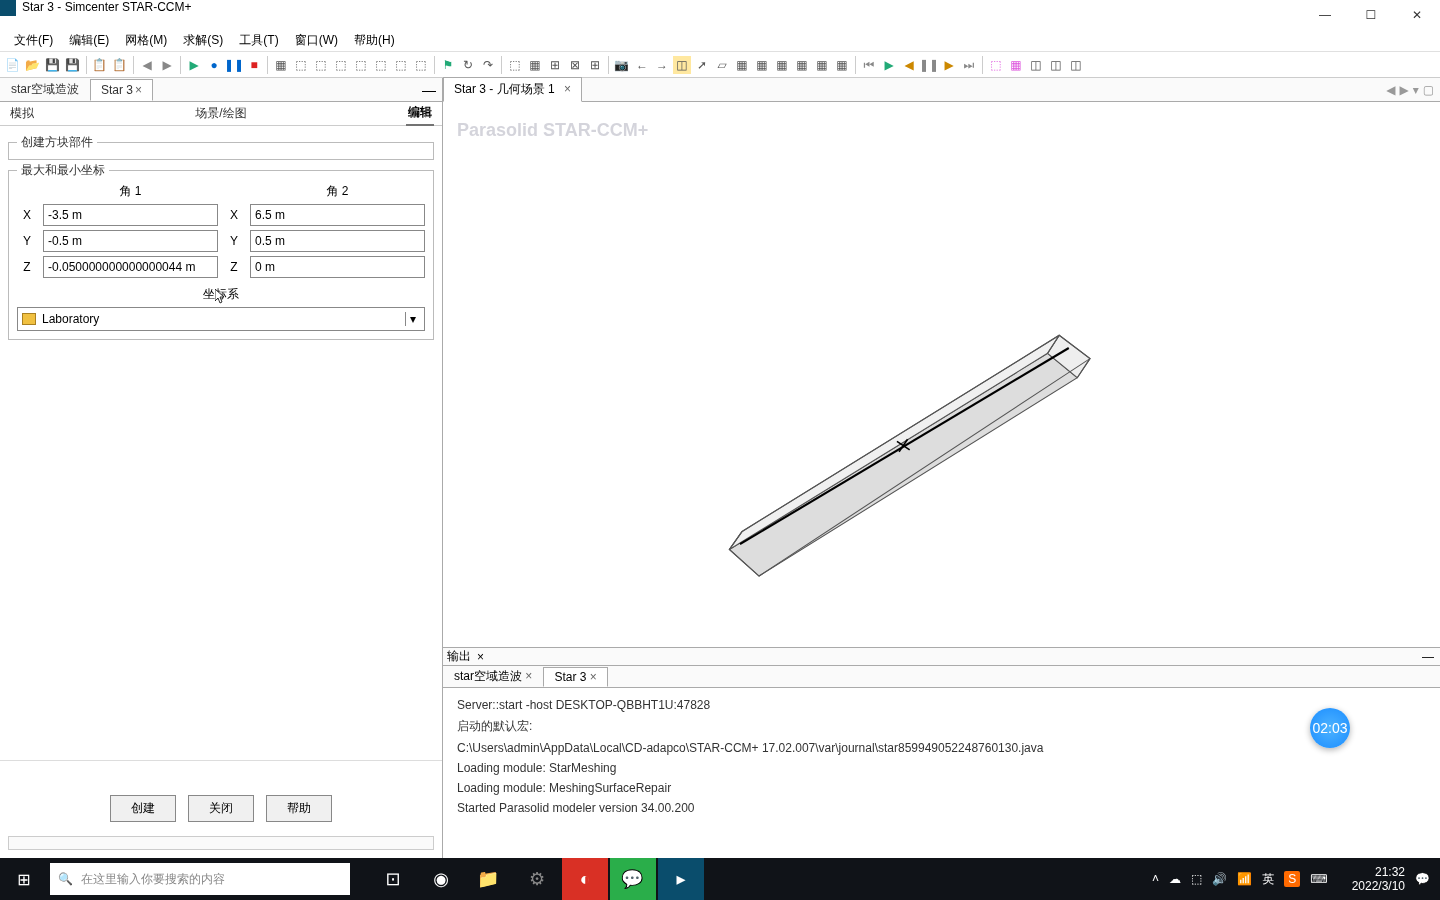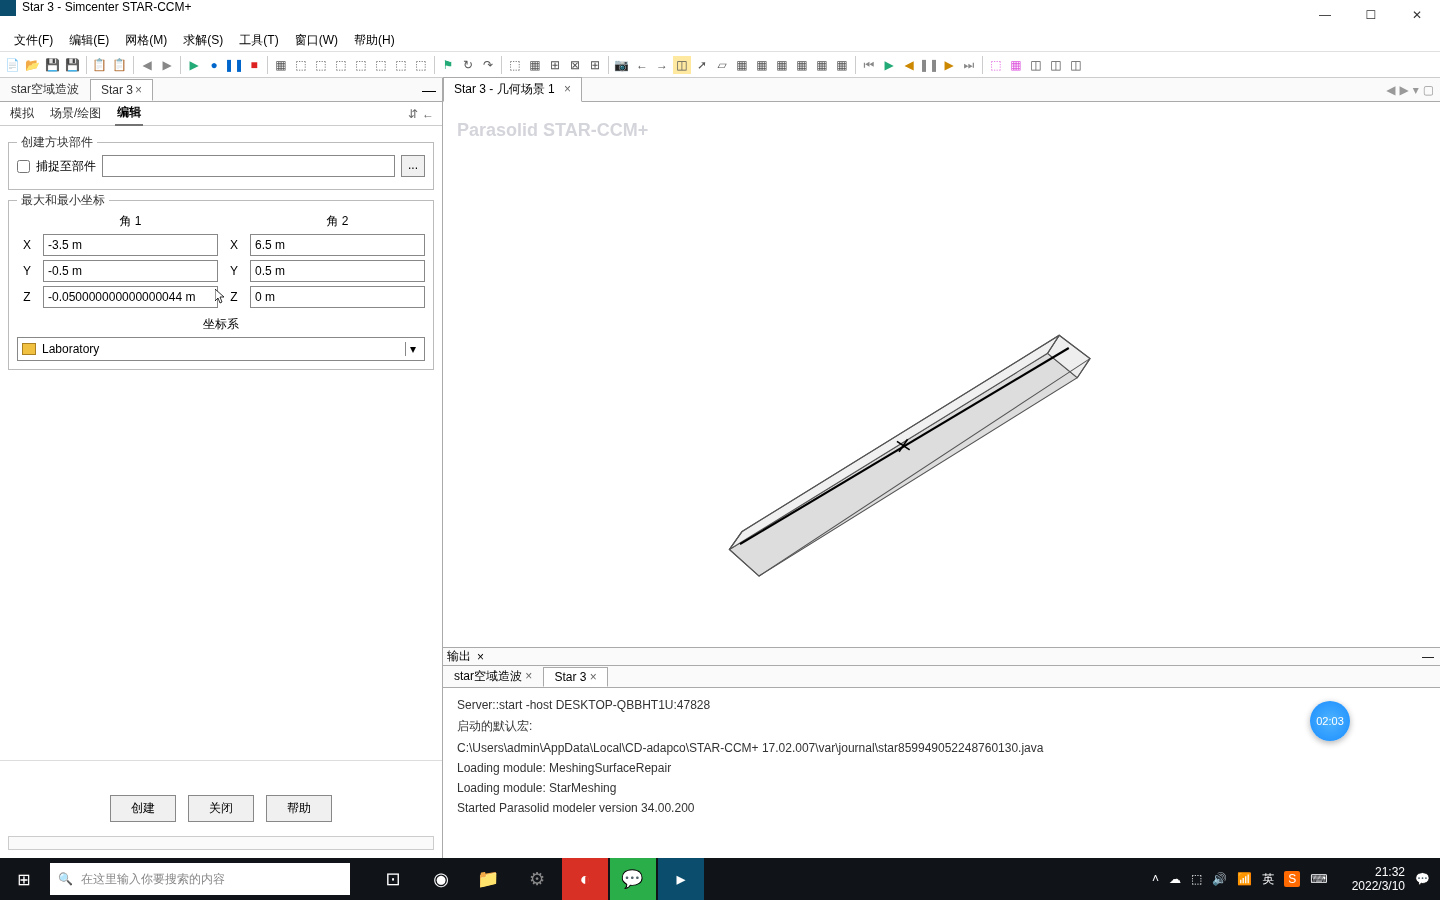--- a/index.html
+++ b/index.html
@@ -26,21 +26,21 @@
 .right-area { flex: 1; display: flex; flex-direction: column; background: #fff;}
 
 
 .left-top-tabs { height: 24px; display: flex; align-items: center; border-bottom: 1px solid #aaa; background: #fafafa; position:relative;}
 .lt-tab { padding: 3px 10px; border: 1px solid transparent; cursor: pointer; color:#333;}
 .lt-tab.active { background: #fff; border: 1px solid #aaa; border-bottom: 1px solid #fff; }
 .lt-close { margin-left: 2px; cursor:pointer; color:#666;}
 .lt-minimize { position:absolute; right:6px; font-size:14px; cursor:pointer;}
 
 
-.left-sub-tabs { height: 24px; display: flex; align-items: center; padding: 0 8px; gap: 12px; border-bottom: 1px solid #ccc; background:#fff; position:relative;}
+.left-sub-tabs { height: 24px; display: flex; align-items: center; padding: 0 8px; gap: 12px; border-bottom: 1px solid #ccc; background:#fff; position:relative;justify-content:space-between;}
 .ls-tab { cursor: pointer; color: #333; padding: 3px 2px;}
 .ls-tab.active { font-weight: bold; color:#000; border-bottom: 2px solid #737373;}
 .ls-icons { position:absolute; right:8px; display:flex; gap:4px;}
 .ls-icons span { cursor:pointer; color:#666;}
 
 
 .form-panel { flex: 1; padding: 8px; overflow-y: auto; background:#fff;}
 .fieldset { border: 1px solid #bbb; margin-bottom: 10px; padding: 8px; position: relative; margin-top: 8px; }
 .fieldset .legend { position: absolute; top: -9px; left: 8px; background: #fff; padding: 0 4px; font-size: 12px; color: #333;}
 .row { display: flex; align-items: center; margin: 4px 0; gap: 6px; }
@@ -75,21 +75,21 @@
 
 
 .output-header { height:18px; display:flex; align-items:center; border-bottom:1px solid #aaa; background:#fafafa; padding:0 4px; position:relative;}
 .output-header span { cursor:pointer;}
 .output-header .min { position:absolute; right:6px;}
 .output-tabs { height:22px; display:flex; align-items:center; border-bottom:1px solid #aaa; background:#fafafa;}
 .out-tab { padding: 2px 10px; border:1px solid transparent; cursor:pointer;}
 .out-tab.active { background:#fff; border:1px solid #aaa; border-bottom:1px solid #fff;}
 .output-body { flex:0 0 170px; background:#fff; padding:10px 14px; font-family: Consolas, monospace; font-size:12px; color:#333; overflow-y:scroll; position:relative;}
 .output-body .line { white-space: pre; margin-bottom:6px;}
-.blue-badge { position:absolute; right:90px; top:13px; width:40px; height:40px; border-radius:50%; background:radial-gradient(#4db3ff,#1a8cff); color:#fff; display:flex; align-items:center; justify-content:center; font-size:11px; box-shadow:0 2px 6px rgba(0,0,0,.3);}
+.blue-badge { position:absolute; right:90px; top:20px; width:40px; height:40px; border-radius:50%; background:radial-gradient(#4db3ff,#1a8cff); color:#fff; display:flex; align-items:center; justify-content:center; font-size:14px; box-shadow:0 2px 6px rgba(0,0,0,.3);}
 
 
 .taskbar { position: absolute; bottom: 0; left: 0; right: 0; height: 42px; background: #101318; display: flex; align-items: center; color: #fff; }
 .start-btn { width: 48px; height: 42px; display:flex; align-items:center; justify-content:center; font-size:16px; cursor:pointer;}
 .search-box { display:flex; align-items:center; background:#fff; color:#666; height:32px; width:300px; margin-left:2px; padding:0 8px; gap:8px;}
 .task-icons { display:flex; gap:2px; margin-left:20px;}
 .task-icons .ti { width:46px; height:42px; display:flex; align-items:center; justify-content:center; cursor:pointer; font-size:18px;}
 .ti.chrome { color:#fff;}
 .ti.folder { color:#f0c040;}
 .tray { margin-left:auto; display:flex; align-items:center; gap:10px; padding-right:10px; font-size:11px; color:#fff;}
@@ -198,26 +198,20 @@
       <span class="ls-tab active">编辑</span>
       <div class="ls-icons">
         <span>⇵</span>
         <span>←</span>
       </div>
     </div>
 
     <div class="form-panel">
       <div class="fieldset">
         <div class="legend">创建方块部件</div>
-        <div class="row">
-          <input type="checkbox" style="">
-          <span>捕捉至部件</span>
-          <input type="text" value="" style="">
-          <div class="browse-btn">...</div>
-        </div>
       </div>
 
       <div class="fieldset">
         <div class="legend">最大和最小坐标</div>
         <div class="coord-grid">
           <span></span>
             <div class="hdr">角 1</div>
           <span></span>
             <div class="hdr">角 2</div>
           <label>X</label>
@@ -300,22 +294,22 @@
     </div>
     <div class="output-tabs">
       <div class="out-tab"><span>star空域造波</span> <span style="color:#666;">×</span></div>
       <div class="out-tab active"><span>Star 3</span> <span style="color:#666;">×</span></div>
     </div>
     <div class="output-body">
       <div class="blue-badge">02:03</div>
       <div class="line">Server::start -host DESKTOP-QBBHT1U:47828</div>
       <div class="line">启动的默认宏:</div>
       <div class="line">C:\Users\admin\AppData\Local\CD-adapco\STAR-CCM+ 17.02.007\var\journal\star859949052248760130.java</div>
+      <div class="line">Loading module: StarMeshing</div>
       <div class="line">Loading module: MeshingSurfaceRepair</div>
-      <div class="line">Loading module: StarMeshing</div>
       <div class="line">Started Parasolid modeler version 34.00.200</div>
     </div>
   </div>
 </div>
 
 <svg class="cursor-arrow" style="left:215px; top:289px;" viewBox="0 0 12 16">
   <path d="M0 0 L0 12 L3 9 L5 14 L7 13 L5 8 L9 8 Z" fill="#fff" stroke="#000" stroke-width="0.8"></path>
 </svg>
 
 <div class="taskbar">

